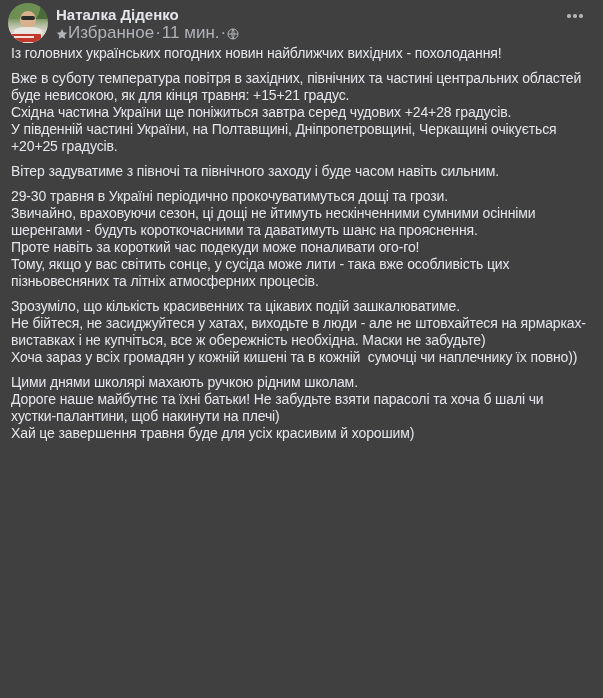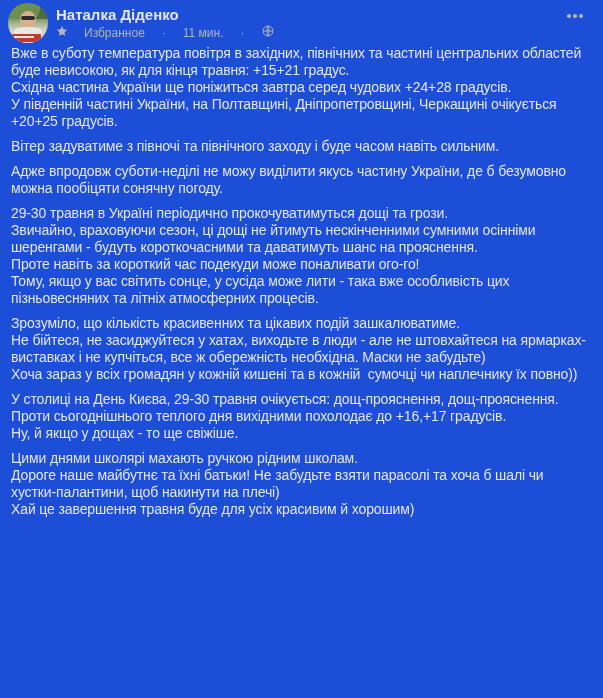--- a/index.html
+++ b/index.html
@@ -1,20 +1,20 @@
 <!DOCTYPE html>
 <html lang="uk"><head>
 <meta charset="utf-8">
 <style>
   html,body{margin:0;padding:0;background:#18191a;}
   .post-card{
     position:relative;
     width:603px;height:698px;
     box-sizing:border-box;
-    background:#1d4ed8;
+    background:#404040;
     color:#e4e6eb;
     font-family:"Liberation Sans","DejaVu Sans",sans-serif;
     overflow:hidden;
   }
   
   .post-header{
     display:flex;align-items:flex-start;
     padding:3px 12px 0 8px;
     height:41px;
   }
@@ -28,22 +28,22 @@
   .avatar .face{position:absolute;left:12px;top:8px;width:16px;height:17px;border-radius:50% 50% 46% 46%;background:#d9b08c;}
   .avatar .sunglasses{position:absolute;left:13px;top:13px;width:14px;height:4px;border-radius:2px;background:#2a2d2a;}
   .avatar .shirt{position:absolute;left:6px;top:24px;width:28px;height:10px;border-radius:40% 40% 0 0;background:#e9e7e2;}
   .avatar .banner{position:absolute;left:2px;top:30px;width:30px;height:8px;border-radius:2px;background:#c0392b;border:1px solid #e8e3df;}
   .avatar .banner-text{position:absolute;left:6px;top:33px;width:20px;height:2px;background:rgba(255,255,255,.85);}
   .head-texts{margin-left:8px;padding-top:2px;min-width:0;}
   .author-name{
     font-size:15px;font-weight:700;line-height:19px;color:#e4e6eb;cursor:pointer;
   }
   .post-meta{
-    display:flex;gap:16px;
-    font-size:12px;line-height:16px;color:#b0b3b8;margin-top:1px;
+    display:flex;align-items:center;gap:0;
+    font-size:17px;line-height:16px;color:#b0b3b8;margin-top:1px;
   }
   .post-meta .sep{padding:0 1px;}
   .icon12{width:12px;height:12px;display:inline-block;flex:0 0 auto;}
   .options-btn{
     position:absolute;top:4px;right:14px;
     width:28px;height:24px;display:flex;align-items:center;justify-content:center;gap:2.5px;
     cursor:pointer;border-radius:6px;
   }
   .options-btn .dot{width:3.5px;height:3.5px;border-radius:50%;background:#b0b3b8;}
   
@@ -94,32 +94,30 @@
       </div>
     </div>
     <div class="options-btn">
       <span class="dot"></span>
       <span class="dot"></span>
       <span class="dot"></span>
     </div>
   </div>
 
   <div class="post-body">
+    <p>Із головних українських погодних новин найближчих вихідних - похолодання!</p>
     <p>Вже в суботу температура повітря в західних, північних та частині центральних областей буде невисокою, як для кінця травня: +15+21 градус.
 Східна частина України ще поніжиться завтра серед чудових +24+28 градусів.
 У південній частині України, на Полтавщині, Дніпропетровщині, Черкащині очікується +20+25 градусів.</p>
     <p>Вітер задуватиме з півночі та північного заходу і буде часом навіть сильним.</p>
-    <p>Адже впродовж суботи-неділі не можу виділити якусь частину України, де б безумовно можна пообіцяти сонячну погоду.</p>
     <p>29-30 травня в Україні періодично прокочуватимуться дощі та грози.
 Звичайно, враховуючи сезон, ці дощі не йтимуть нескінченними сумними осінніми шеренгами - будуть короткочасними та даватимуть шанс на прояснення.
 Проте навіть за короткий час подекуди може поналивати ого-го!
 Тому, якщо у вас світить сонце, у сусіда може лити - така вже особливість цих пізньовесняних та літніх атмосферних процесів.</p>
     <p>Зрозуміло, що кількість красивенних та цікавих подій зашкалюватиме.
 Не бійтеся, не засиджуйтеся у хатах, виходьте в люди - але не штовхайтеся на ярмарках-виставках і не купчіться, все ж обережність необхідна. Маски не забудьте)
 Хоча зараз у всіх громадян у кожній кишені та в кожній  сумочці чи наплечнику їх повно))</p>
-    <p>У столиці на День Києва, 29-30 травня очікується: дощ-прояснення, дощ-прояснення. Проти сьогоднішнього теплого дня вихідними похолодає до +16,+17 градусів.
-Ну, й якщо у дощах - то ще свіжіше.</p>
     <p>Цими днями школярі махають ручкою рідним школам.
 Дороге наше майбутнє та їхні батьки! Не забудьте взяти парасолі та хоча б шалі чи хустки-палантини, щоб накинути на плечі)
 Хай це завершення травня буде для усіх красивим й хорошим)</p>
   </div>
 
 </div>
 
 </body></html>

